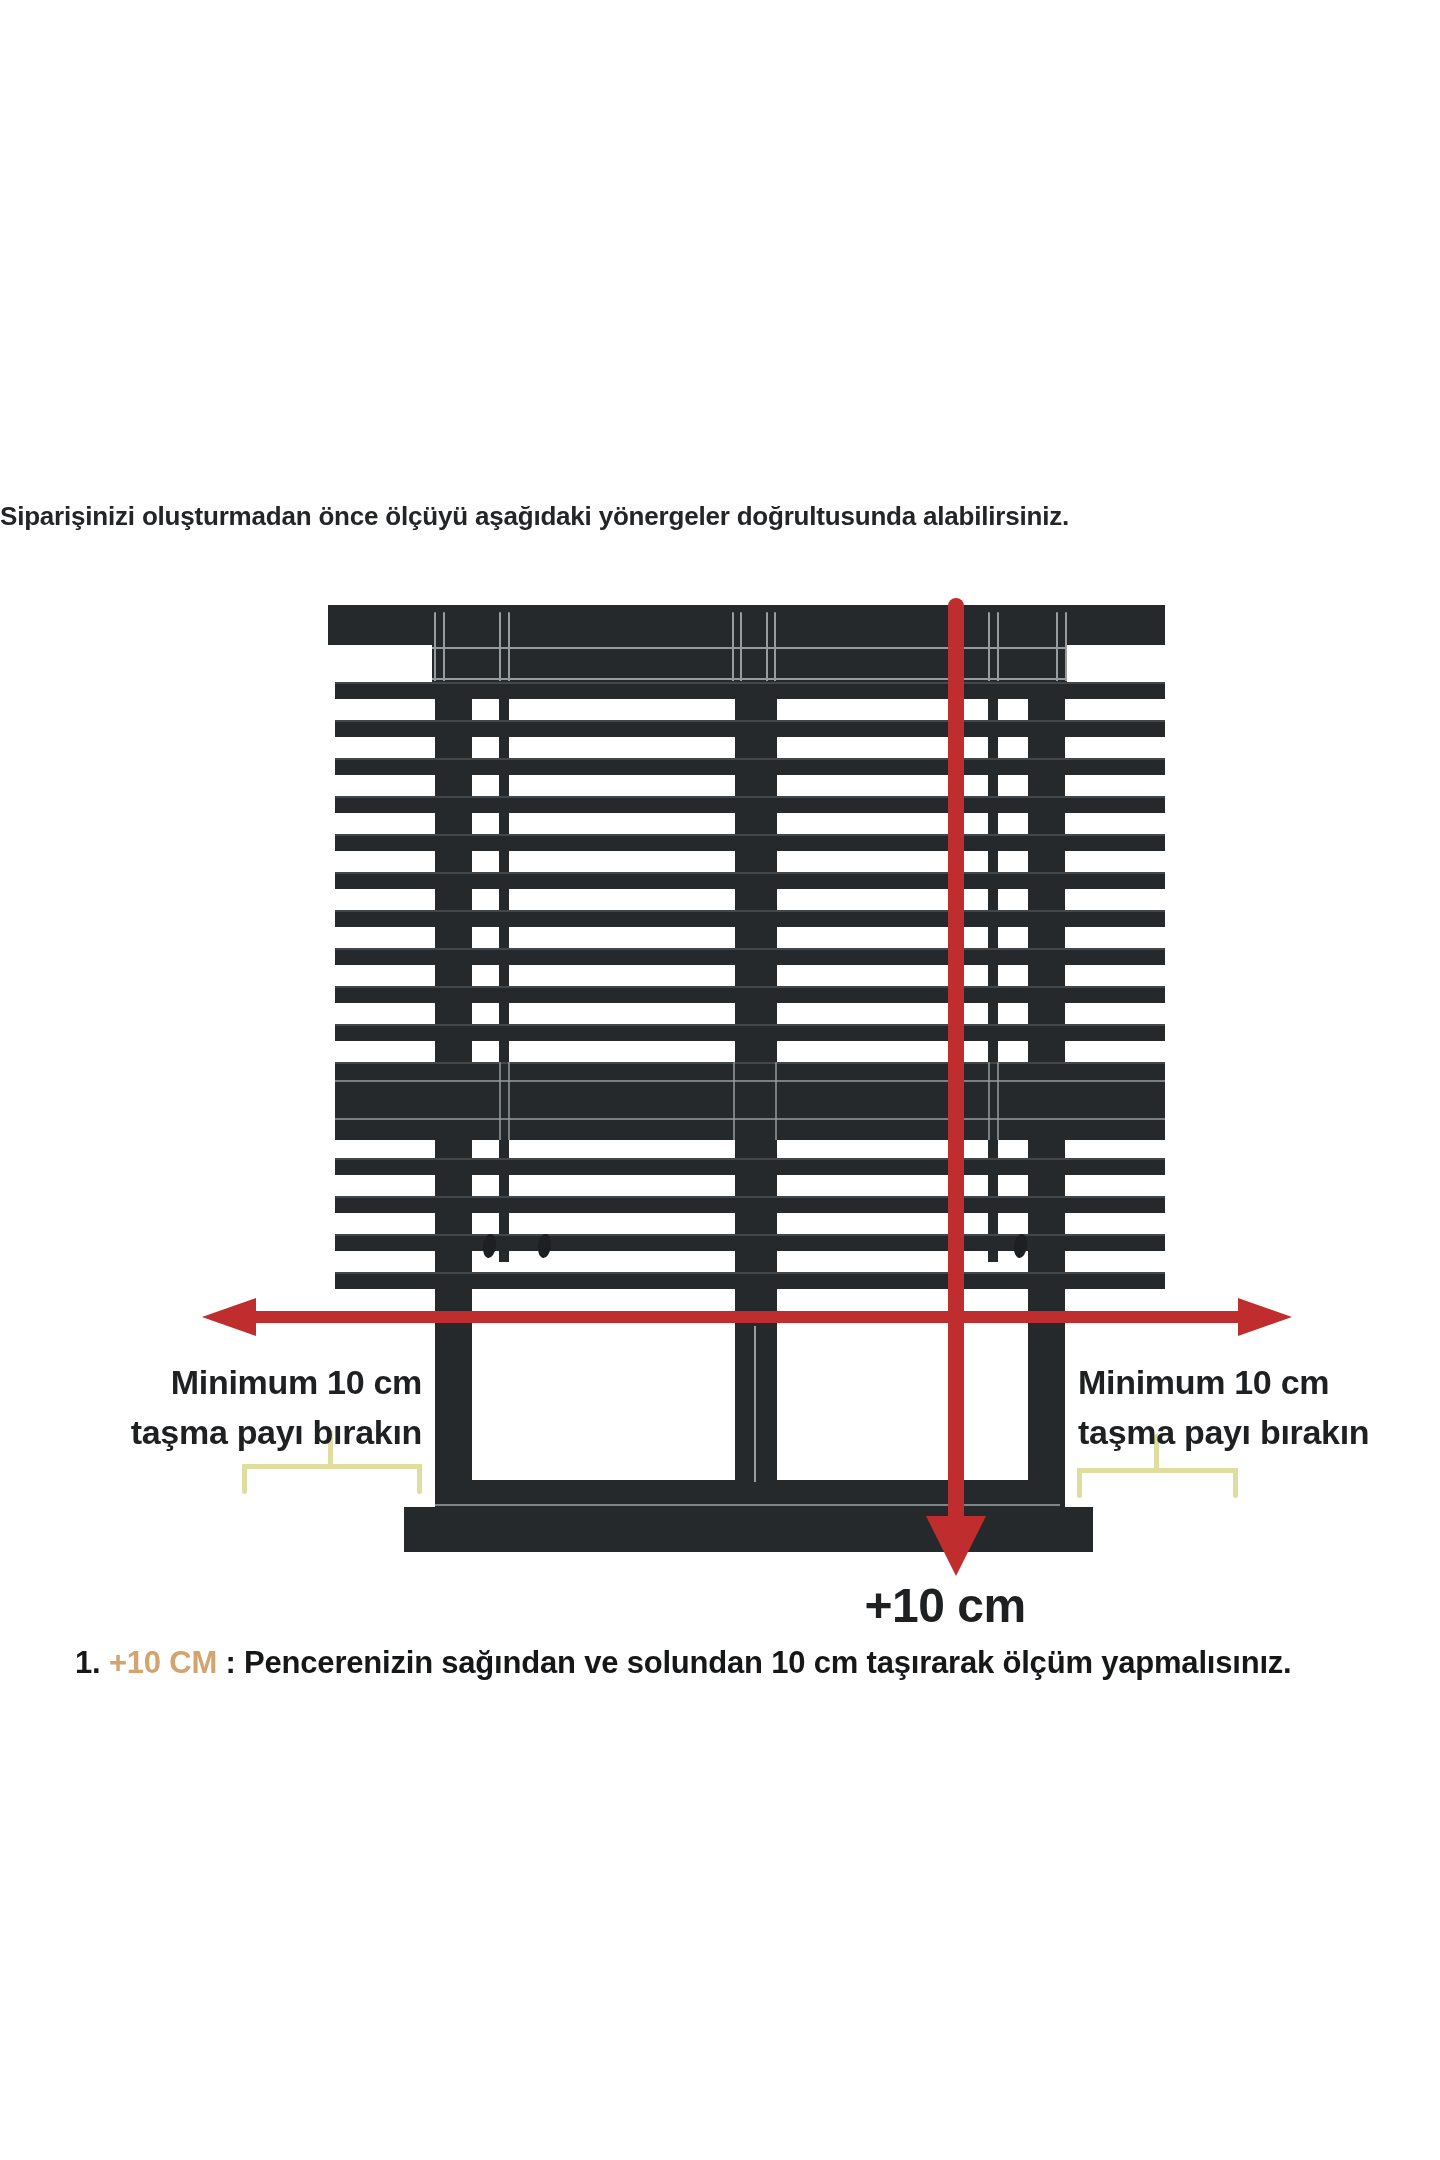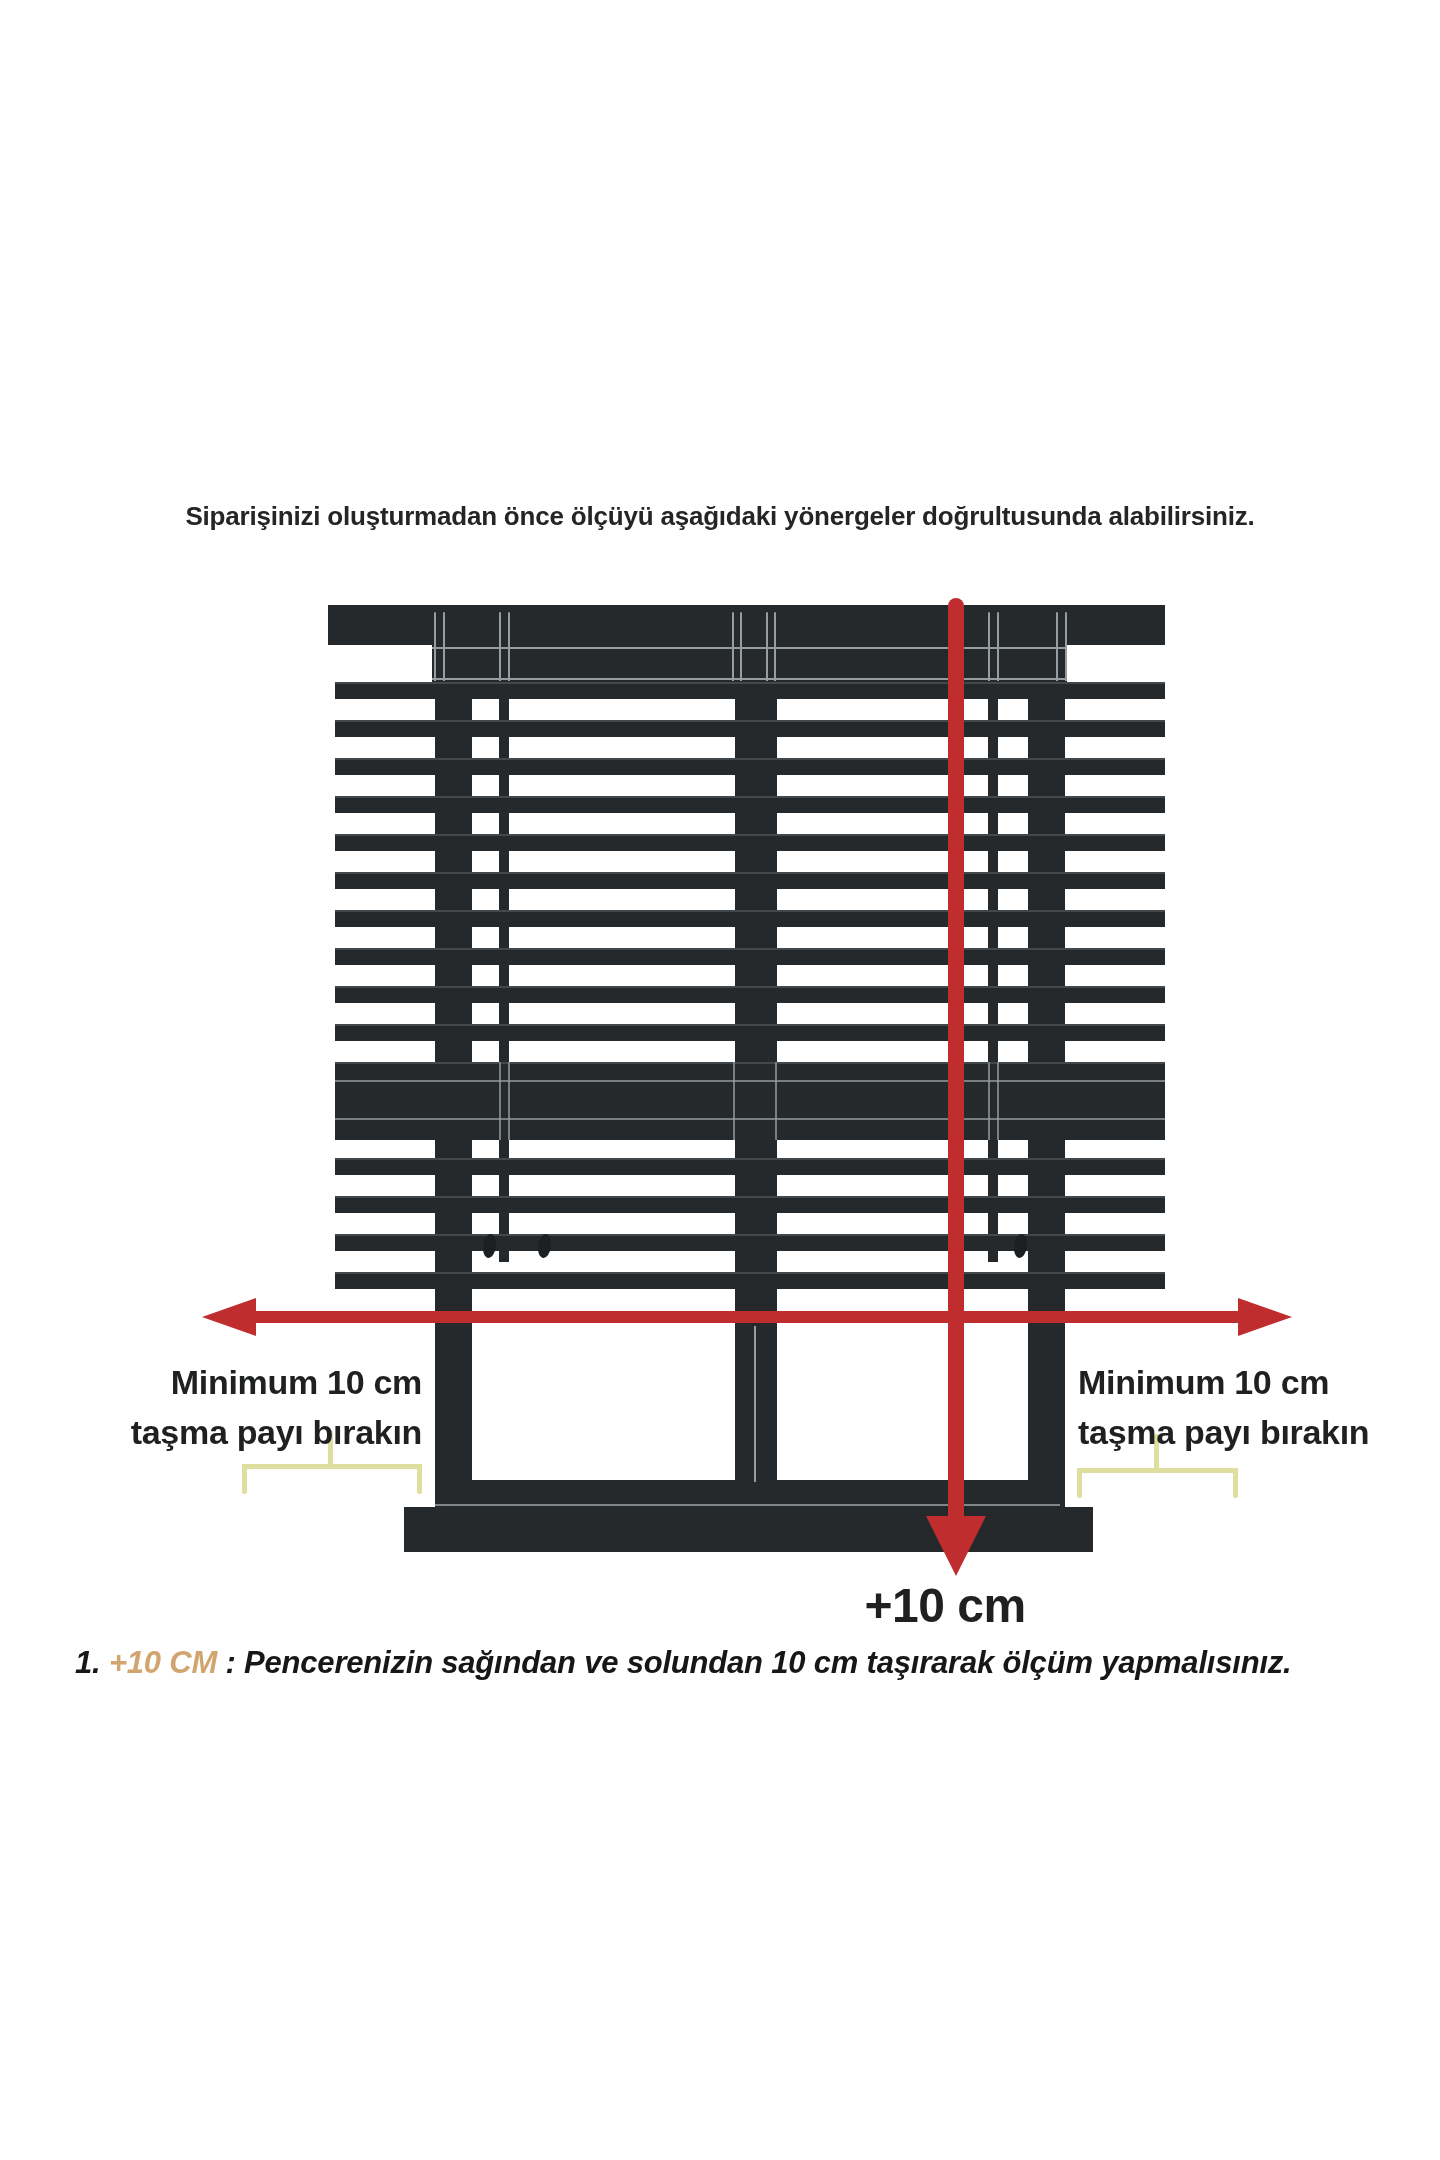--- a/index.html
+++ b/index.html
@@ -10,21 +10,21 @@
     color:var(--text,#1e2022);
   }
   .abs{position:absolute;}
   
   .title{
     left:0;top:420px;width:1440px;text-align:center;
     font-size:44px;font-weight:600;letter-spacing:-.5px;color:var(--text);
     z-index:6;
   }
   .subtitle{
-    left:0;top:501px;width:1440px;text-align:center;
+    left:0;top:501px;width:1440px;text-align:left;
     font-size:26px;font-weight:600;letter-spacing:-.2px;color:#232527;
     z-index:6;
   }
   
   .dark{background:var(--dark,#26292b);}
   .frame{z-index:1;}
   .headrail{left:328px;top:605px;width:837px;height:40px;z-index:2;}
   .topframe{left:432px;top:645px;width:635px;height:37px;z-index:2;}
   .jamb-l{left:435px;top:645px;width:37px;height:862px;}
   .jamb-r{left:1028px;top:645px;width:37px;height:862px;}
@@ -73,21 +73,21 @@
   .bracket .part{position:absolute;background:var(--bracket,#dedf9f);}
   .bracket .stem{top:0;width:5px;height:38px;border-radius:4px 4px 0 0;}
   .bracket .bar{top:34px;left:0;right:0;height:5px;border-radius:4px;}
   .bracket .tick-l{top:34px;left:0;width:5px;height:30px;border-radius:0 0 6px 6px;}
   .bracket .tick-r{top:34px;right:0;width:5px;height:30px;border-radius:0 0 6px 6px;}
   .bracket-left{left:242px;top:1430px;width:180px;height:64px;}
   .bracket-right{left:1077px;top:1434px;width:161px;height:64px;}
   
   .instr{left:75px;font-size:31px;font-weight:700;letter-spacing:-.2px;z-index:6;white-space:nowrap;color:#151718;}
   .instr .hl{color:var(--tan,#d2a470);}
-  .i1{top:1645px;font-style:italic;} .i2{top:1697px;}
+  .i1{top:1645px;} .i2{top:1697px;}
 </style>
 </head>
 <body>
 
 <div id="stage" style="--bg: #ffffff; --dark: #26292b; --light: #969da0; --red: #bf2d2e; --bracket: #dedf9f; --tan: #d2a470; --text: #1e2022;">
 
   <div class="abs subtitle">Siparişinizi oluşturmadan önce ölçüyü aşağıdaki yönergeler doğrultusunda alabilirsiniz.</div>
 
   <div>
 

